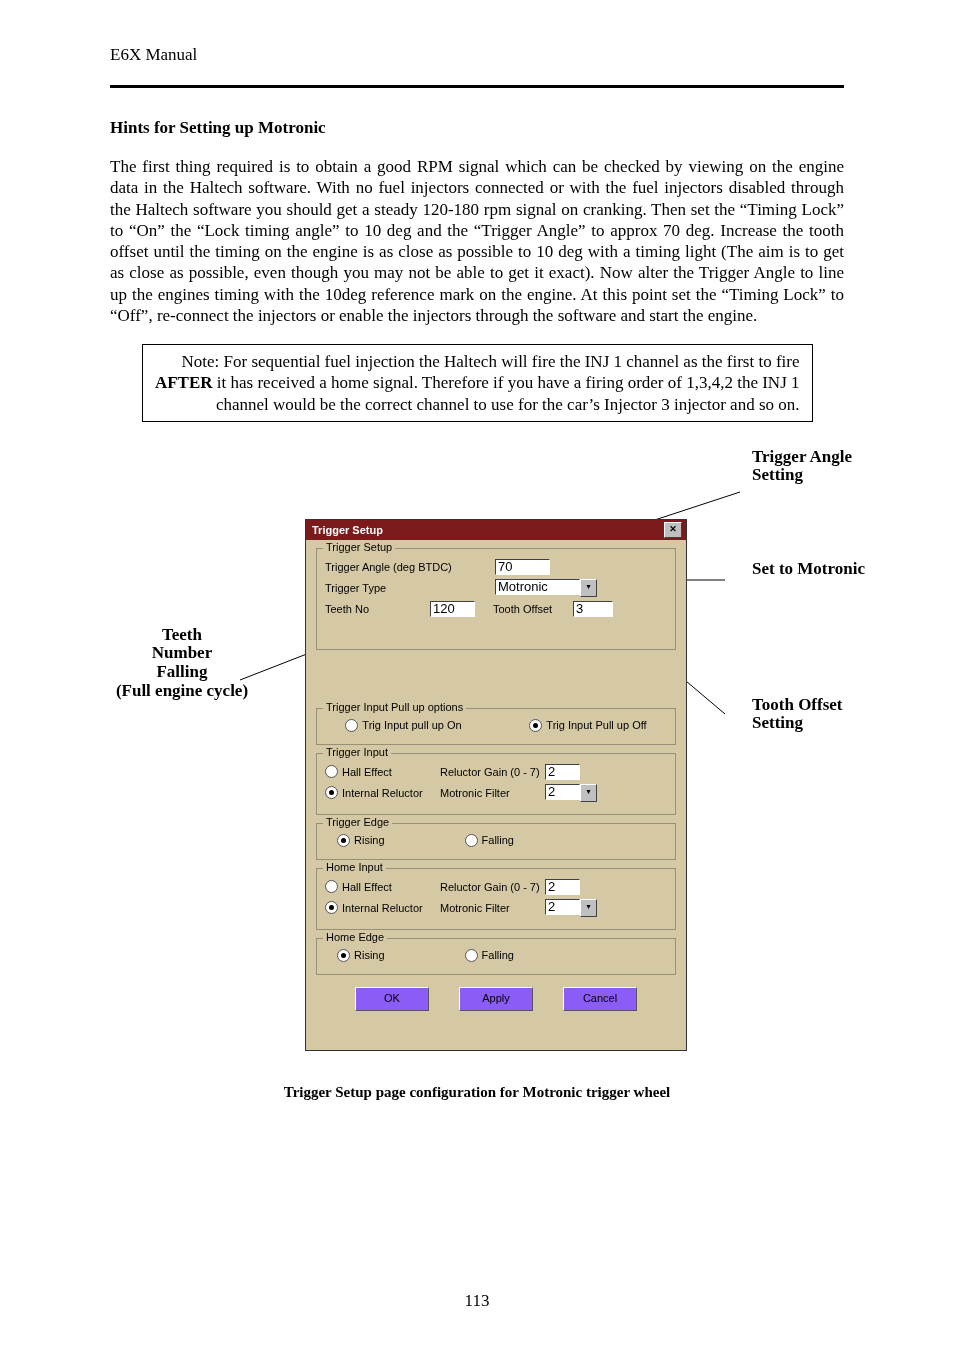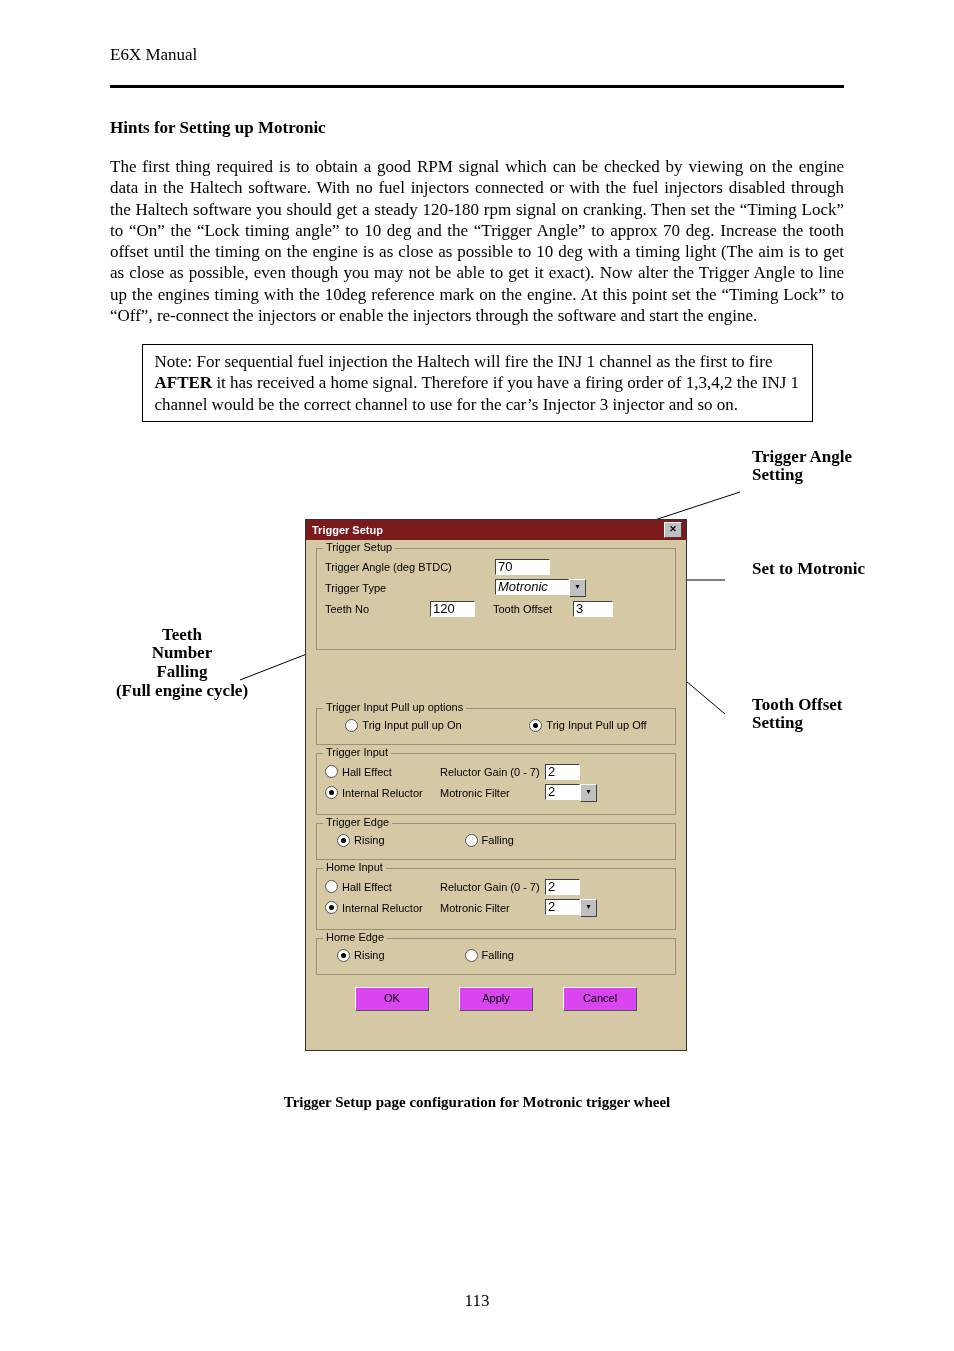--- a/index.html
+++ b/index.html
@@ -36,21 +36,21 @@
     text-align: justify;
     line-height: 1.25;
     margin-bottom: 18px;
   }
   .note-box {
     border: 1px solid #000;
     margin: 14px auto 40px auto;
     width: 645px;
     padding: 6px 12px;
     font-size: 17px;
-    text-align: left;
+    text-align: right;
     line-height: 1.25;
   }
   .figure-wrap {
     position: relative;
     width: 734px;
     height: 610px;
     margin: 0 auto;
   }
   .callout {
     position: absolute;
@@ -203,33 +203,33 @@
   }
   .btnrow {
     display: flex;
     justify-content: center;
     gap: 30px;
     margin-top: 12px;
   }
   .winbtn {
     width: 72px;
     height: 22px;
-    background: #d946ef;
+    background: #8b5cf6;
     border: 1px solid #fff;
     border-right-color: #555;
     border-bottom-color: #555;
     font-size: 11px;
     text-align: center;
     line-height: 20px;
   }
   .caption {
     text-align: center;
     font-weight: bold;
     font-size: 15px;
-    margin-top: 22px;
+    margin-top: 12px;
   }
   .pagenum {
     text-align: center;
     font-size: 17px;
     position: absolute;
     bottom: 40px;
     left: 0;
     right: 0;
   }
 </style>
@@ -285,21 +285,21 @@
 
         <div class="groupbox" style="height:82px;">
           <div class="groupbox-legend">Trigger Setup</div>
           <div class="row">
             <span class="lbl" style="width:170px;">Trigger Angle (deg BTDC)</span>
             <input class="field" style="width: 55px;" value="70">
           </div>
           <div class="row">
             <span class="lbl" style="width:170px;">Trigger Type</span>
             <span class="combo">
-              <input class="field" style="width: 74px; font-style: italic;" value="Motronic">
+              <input class="field" style="width: 85px;" value="Motronic">
               <span class="dropbtn">▾</span>
             </span>
           </div>
           <div class="row">
             <span class="lbl" style="width:105px;">Teeth No</span>
             <input class="field" style="width: 45px;" value="120">
             <span class="lbl" style="width:80px;margin-left:18px;">Tooth Offset</span>
             <input class="field" style="width: 40px;" value="3">
           </div>
         </div>

